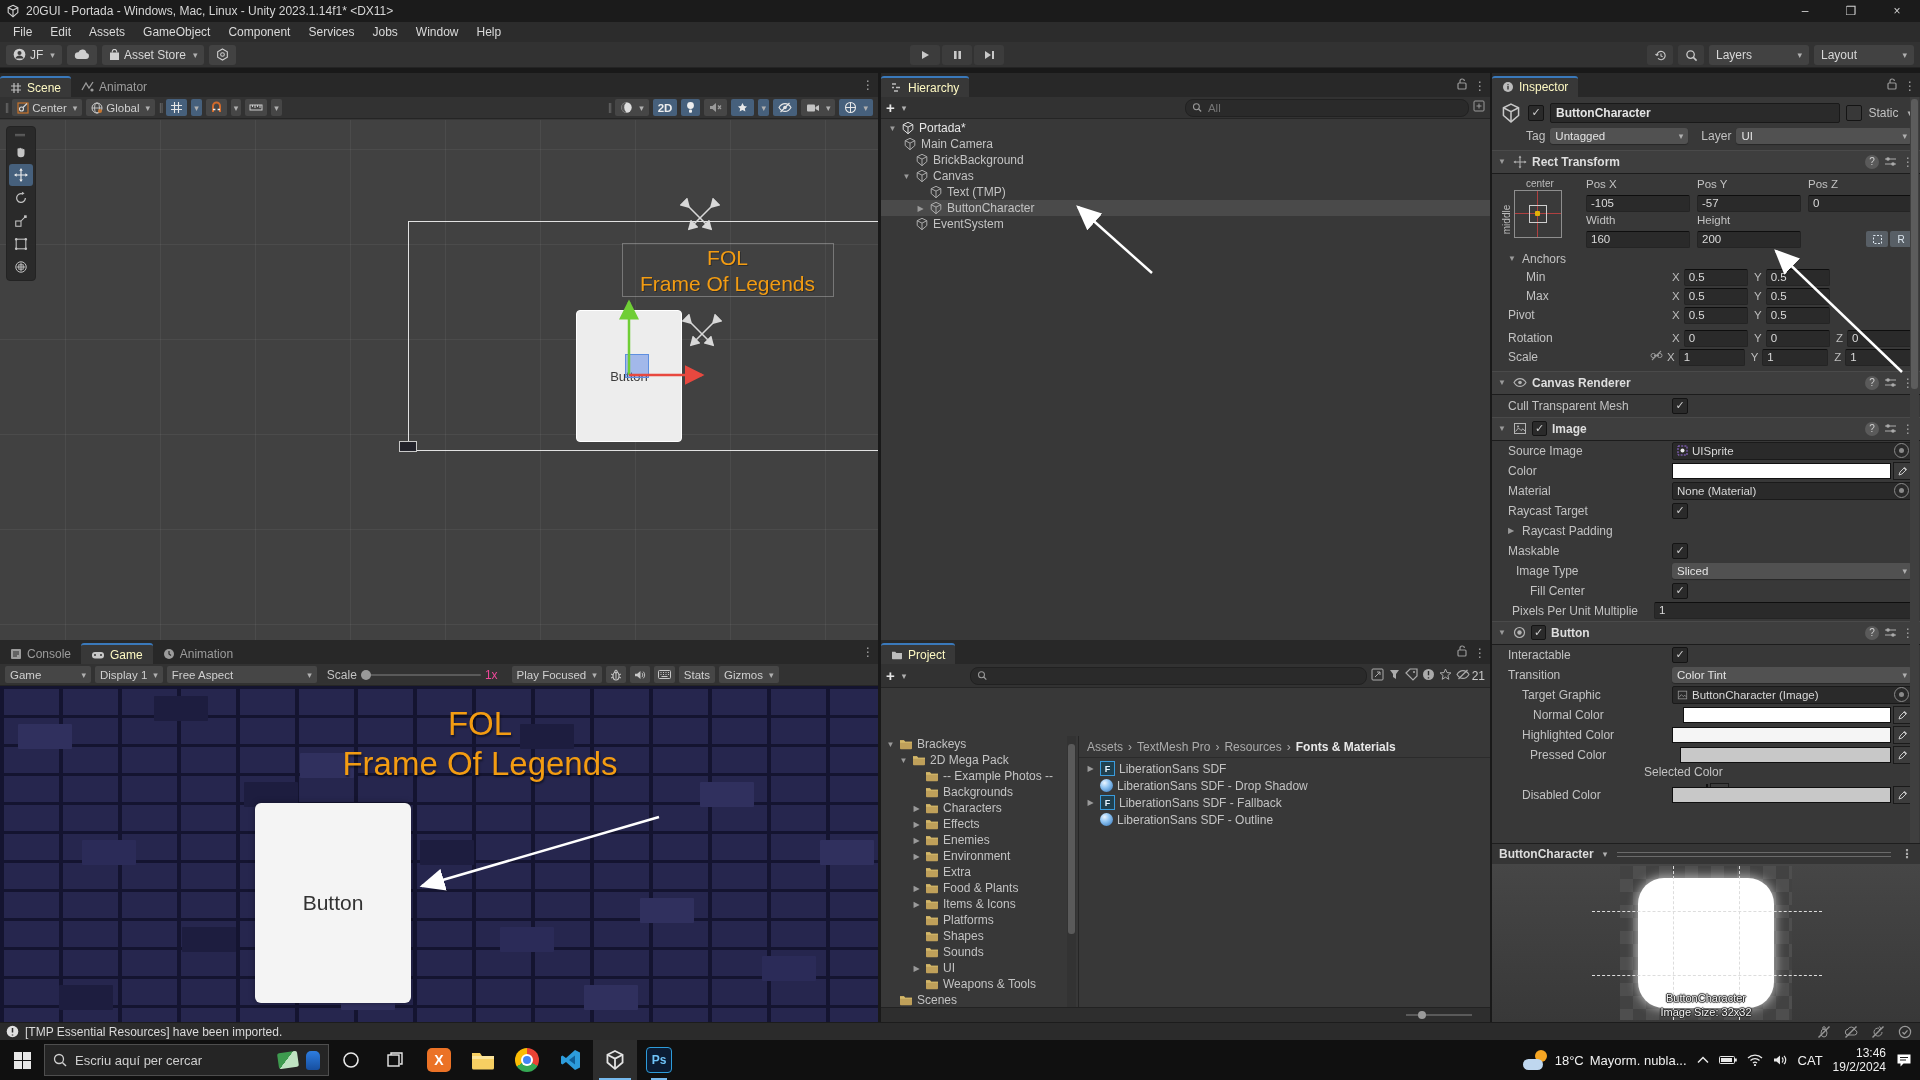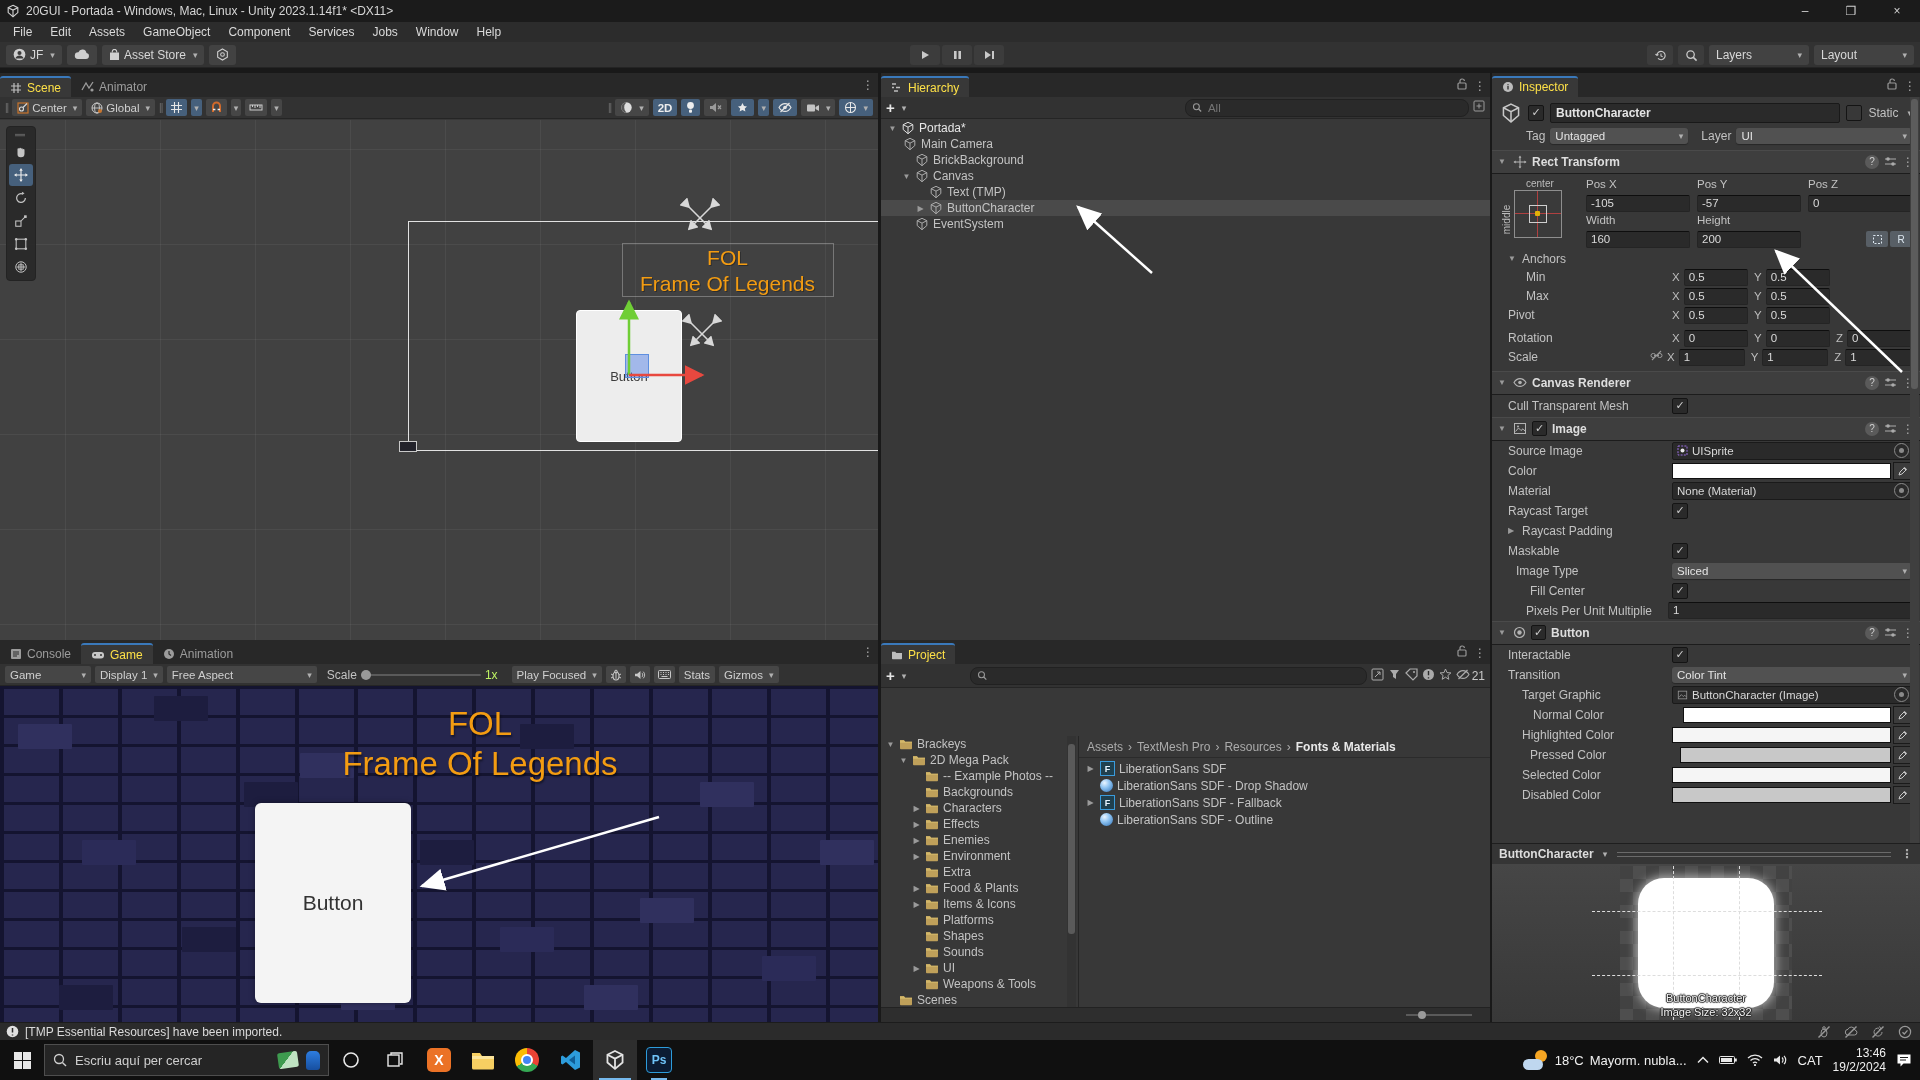--- a/index.html
+++ b/index.html
@@ -20,21 +20,21 @@
   .tbtn svg{flex:none;}
   #playgroup{position:absolute;left:910px;top:45px;display:flex;gap:2px;}
   .pbtn{width:30px;height:20px;background:#3C3C3C;border-radius:3px;display:flex;align-items:center;justify-content:center;color:#C8C8C8;font-size:11px;}
   #tb-right{position:absolute;right:6px;top:45px;display:flex;gap:5px;align-items:center;}
   .caret{font-size:9px;color:#B0B0B0;margin-left:3px;}
 
   
   .panel{position:absolute;background:#383838;}
   .tabbar{height:24px;background:#282828;display:flex;align-items:flex-end;position:relative;}
   .tab{height:21px;display:flex;align-items:center;gap:5px;padding:0 10px;color:#9C9C9C;background:transparent;border-radius:3px 3px 0 0;}
-  .tab.active{background:#383838;color:#fde047;border-top:2px solid #3A79BB;height:19px;}
+  .tab.active{background:#383838;color:#fef9c3;border-top:2px solid #3A79BB;height:19px;}
   .tabbar .rt-icons{position:absolute;right:4px;top:5px;display:flex;gap:7px;align-items:center;color:#ABABAB;}
   .ptoolbar{height:22px;background:#323232;border-bottom:1px solid #252525;display:flex;align-items:center;padding:0 5px;gap:4px;box-sizing:border-box;}
   .mini{height:17px;background:#464646;border-radius:2px;display:flex;align-items:center;padding:0 5px;gap:3px;color:#D0D0D0;font-size:11.5px;}
   .mini.on{background:#46607C;}
   .grip{color:#6E6E6E;font-size:10px;letter-spacing:-1px;}
   .searchbox{flex:1;height:16px;background:#2A2A2A;border:1px solid #212121;border-radius:8px;display:flex;align-items:center;padding:0 6px;gap:4px;color:#8F8F8F;}
   .searchbox input{background:transparent;border:none;outline:none;color:#CCC;font-size:11.5px;width:100%;font-family:inherit;}
 
   
   .trow{height:16px;display:flex;align-items:center;gap:3px;white-space:nowrap;}
@@ -485,21 +485,21 @@
           <span class="caret">▾</span>
         </span>
       <span class="mini" style="width:140px">
           <span>Free Aspect</span>
           <span class="caret" style="margin-left:auto">▾</span>
         </span>
       <span style="color:#C2C2C2;margin-left:6px">Scale</span>
       <span class="slider-track">
           <span class="slider-thumb"></span>
         </span>
-      <span style="color:#bef264">1x</span>
+      <span style="color:#ec4899">1x</span>
       <span class="mini" style="margin-left:10px">
           <span>Play Focused</span>
           <span class="caret">▾</span>
         </span>
       <span class="mini" style="padding:0 4px">
         <svg width="12" height="12" viewBox="0 0 12 12">
             <ellipse cx="6" cy="7" rx="3" ry="4" fill="none" stroke="#C8C8C8" stroke-width="1.1"></ellipse>
             <circle cx="6" cy="2.6" r="1.4" fill="none" stroke="#C8C8C8" stroke-width="1"></circle>
             <path d="M1 5l2 1M1 9l2-1M11 5 9 6M11 9 9 8M6 3.8v6" stroke="#C8C8C8" stroke-width="1"></path>
           </svg>
@@ -1198,21 +1198,21 @@
         <span class="ilabel" style="width:152px">Image Type</span>
         <span class="ddown">
             <span>Sliced</span>
             <span class="caret">▾</span>
           </span>
       </div>
       <div class="irow" style="padding-left:38px">
         <span class="ilabel" style="width:138px">Fill Center</span>
         <span class="chk">✓</span>
       </div>
-      <div class="irow" style="padding-left:34px">
+      <div class="irow" style="padding-left:20px">
         <span class="ilabel" style="width:138px">Pixels Per Unit Multiplie</span>
         <span class="nfield">1</span>
       </div>
 
       <div class="comp-header">
         <span class="fold">▼</span>
         <svg width="13" height="13" viewBox="0 0 13 13">
             <circle cx="6.5" cy="6.5" r="5" fill="none" stroke="#B4B4B4" stroke-width="1.2"></circle>
             <circle cx="6.5" cy="6.5" r="2.2" fill="#B4B4B4"></circle>
           </svg>
@@ -1279,21 +1279,21 @@
             <span class="swatchrow">
               <span class="swatch" style="background: rgb(200, 200, 200);"></span>
               <span class="eyedrop">
                 <svg width="10" height="10" viewBox="0 0 10 10">
                   <path d="M1 9l1-3 4-4 2 2-4 4Z" fill="none" stroke="#C8C8C8"></path>
                   <path d="M6 1.5 8.5 4" stroke="#C8C8C8" stroke-width="1.6"></path>
                 </svg>
               </span>
             </span>
           </div>
-          <div class="irow" style="padding-left: 30px;">
+          <div class="irow" style="padding-left: 30px; flex-direction: column;">
             <span class="ilabel" style="width: 146px;">Selected Color</span>
             <span class="swatchrow">
               <span class="swatch" style="background: rgb(245, 245, 245);"></span>
               <span class="eyedrop">
                 <svg width="10" height="10" viewBox="0 0 10 10">
                   <path d="M1 9l1-3 4-4 2 2-4 4Z" fill="none" stroke="#C8C8C8"></path>
                   <path d="M6 1.5 8.5 4" stroke="#C8C8C8" stroke-width="1.6"></path>
                 </svg>
               </span>
             </span>

